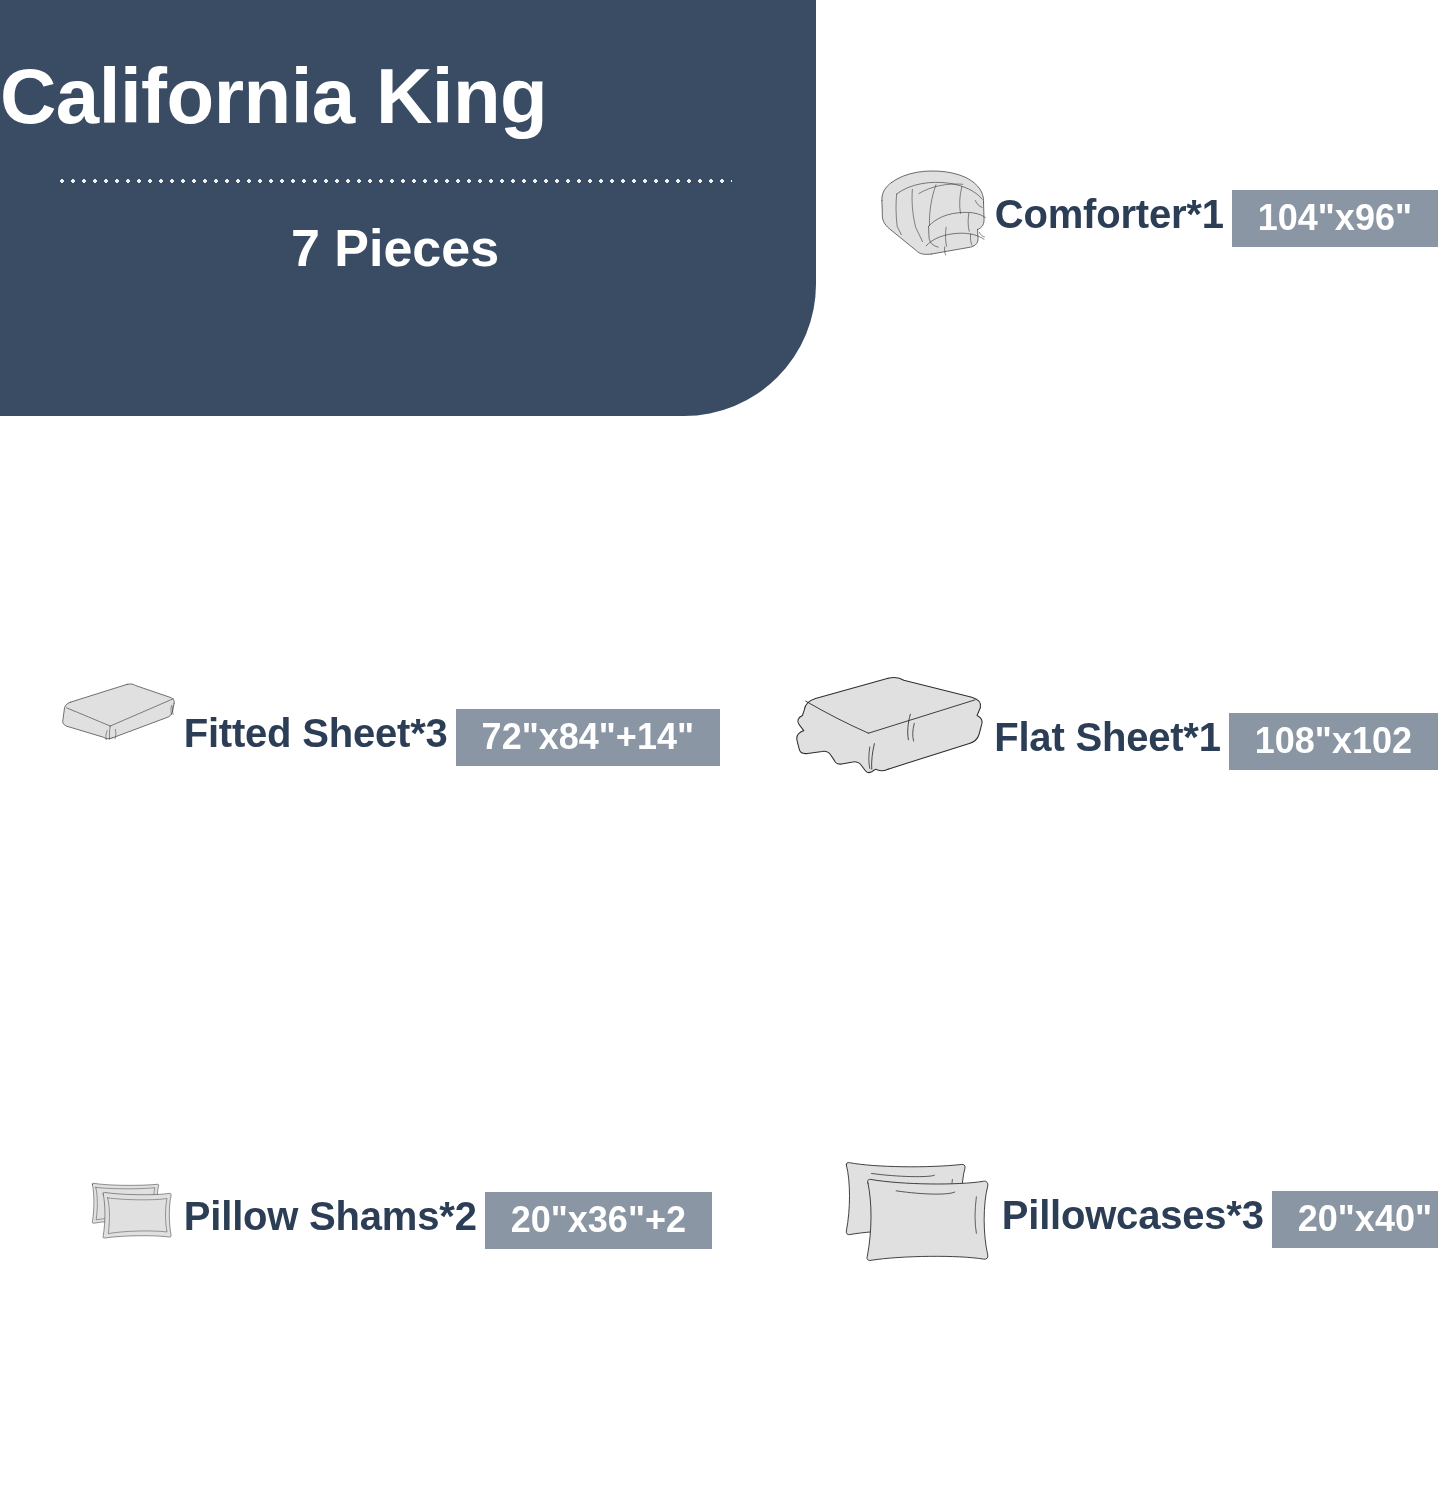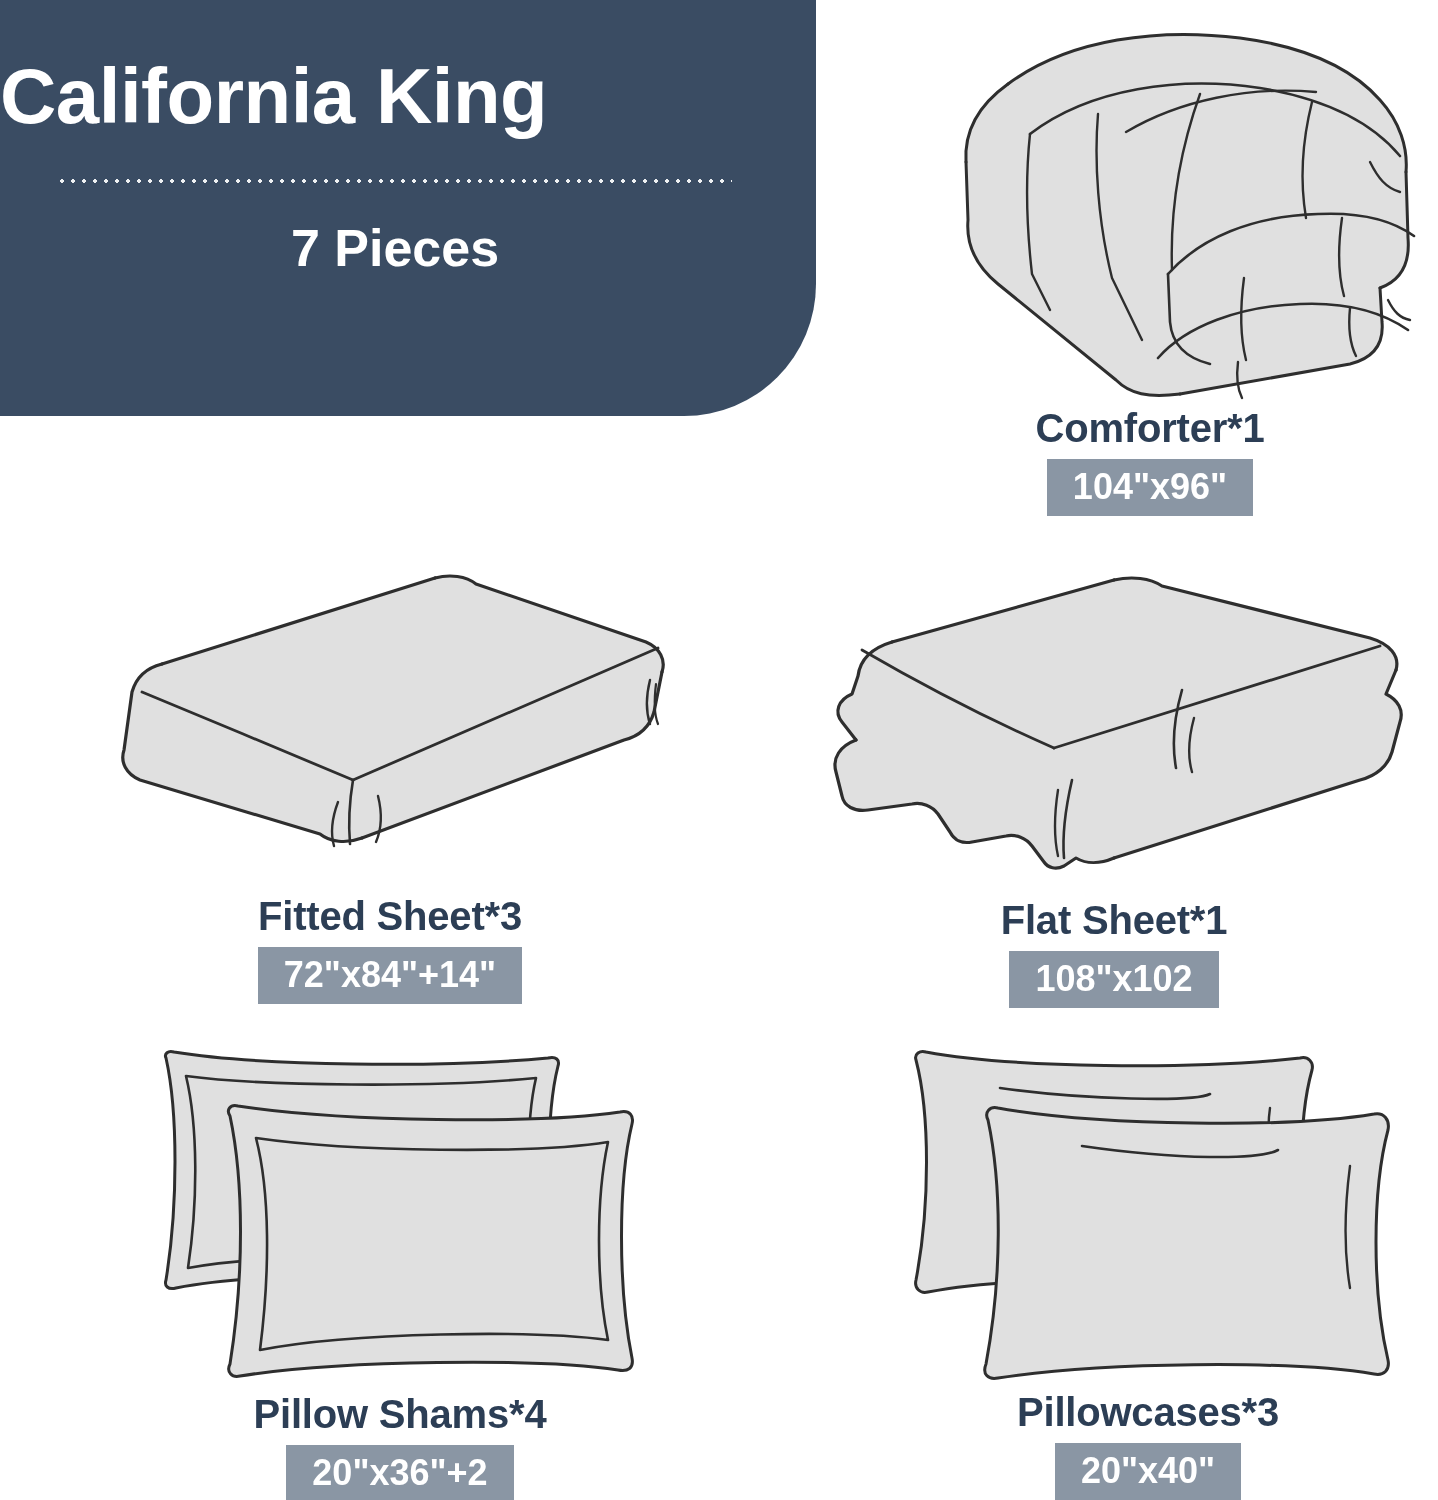--- a/index.html
+++ b/index.html
@@ -60,22 +60,22 @@
     font-weight: 700;
     line-height: 1.18;
     padding-right: 62px;
   }
   .header-sub-line { display: block; padding-left: 36px; }
 
   
   .item {
     position: absolute;
     display: flex;
-    flex-direction: column;
     align-items: center;
+    gap: 8px;
   }
   .art {
     display: block;
   }
   .item-label {
     color: #2c3e55;
     font-size: 40px;
     font-weight: 700;
     letter-spacing: -0.2px;
     line-height: 1.1;
@@ -231,21 +231,21 @@
       C490 70 494 76 492 84 C478 142 478 248 492 318
       C494 328 488 332 478 330 C400 318 200 320 100 336
       C92 338 86 332 90 324 C104 236 104 142 90 76 Z"></path>
     <path class="ink" stroke-width="3" d="M90 76 C86 70 90 64 98 66 C200 82 400 84 480 72
       C490 70 494 76 492 84 C478 142 478 248 492 318
       C494 328 488 332 478 330 C400 318 200 320 100 336
       C92 338 86 332 90 324 C104 236 104 142 90 76 Z"></path>
     <path class="ink" stroke-width="2.6" d="M116 98 C212 112 394 114 468 102 C456 158 456 242 468 300
       C394 290 212 292 120 310 C130 232 130 152 116 98 Z"></path>
   </svg>
-  <div class="item-label">Pillow Shams*4</div>
+  <div class="item-label">Pillow Shams*2</div>
   <div class="item-badge">20"x36"+2</div>
 </div>
 
 <div class="item cell-cases">
   <svg class="art" width="520" height="340" viewBox="0 0 520 340">
 
     <path class="fillgray" d="M28 20 C26 14 32 10 38 12 C124 28 304 30 412 18
       C420 16 426 22 424 30 C410 80 410 164 424 236
       C426 244 420 250 412 248 C304 234 124 236 40 252
       C32 254 26 248 28 240 C42 166 42 74 28 20 Z"></path>

